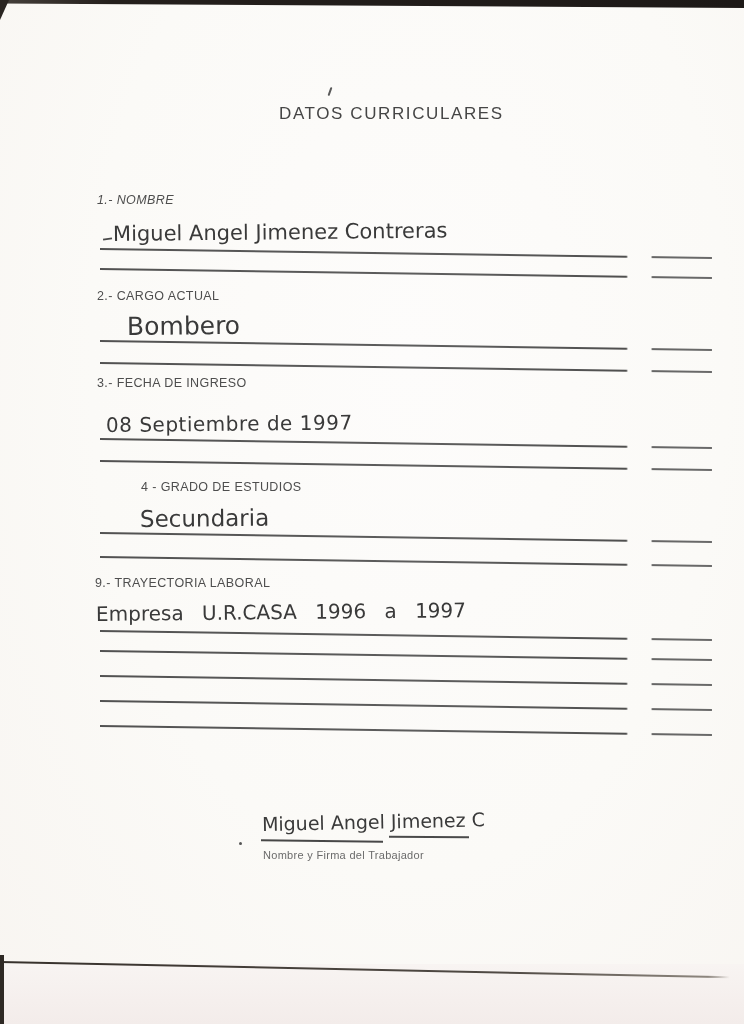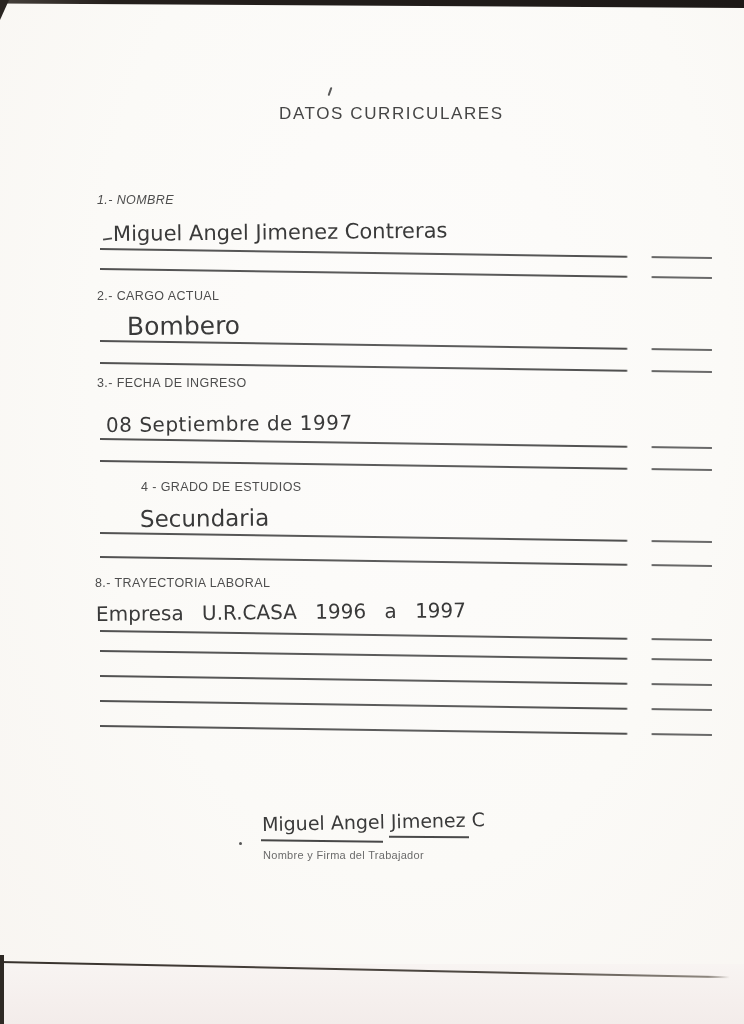--- a/index.html
+++ b/index.html
@@ -116,21 +116,21 @@
   <div class="field-label lbl-3">3.- FECHA DE INGRESO</div>
   <div class="hand hw-3">08 Septiembre de 1997</div>
   <div class="rule" style="top:438px"></div>
   <div class="rule" style="top:460px"></div>
 
   <div class="field-label lbl-4">4 - GRADO DE ESTUDIOS</div>
   <div class="hand hw-4">Secundaria</div>
   <div class="rule" style="top:532px"></div>
   <div class="rule" style="top:556px"></div>
 
-  <div class="field-label lbl-5">8.- TRAYECTORIA LABORAL</div>
+  <div class="field-label lbl-5">9.- TRAYECTORIA LABORAL</div>
   <div class="hand hw-5">Empresa U.R.CASA 1996 a 1997</div>
   <div class="rule" style="top:630px"></div>
   <div class="rule" style="top:650px"></div>
   <div class="rule" style="top:675px"></div>
   <div class="rule" style="top:700px"></div>
   <div class="rule" style="top:725px"></div>
 
   <div class="sig-dot"></div>
   <div class="sig-name">Miguel Angel Jimenez C</div>
   <div class="sig-underline-1"></div>

